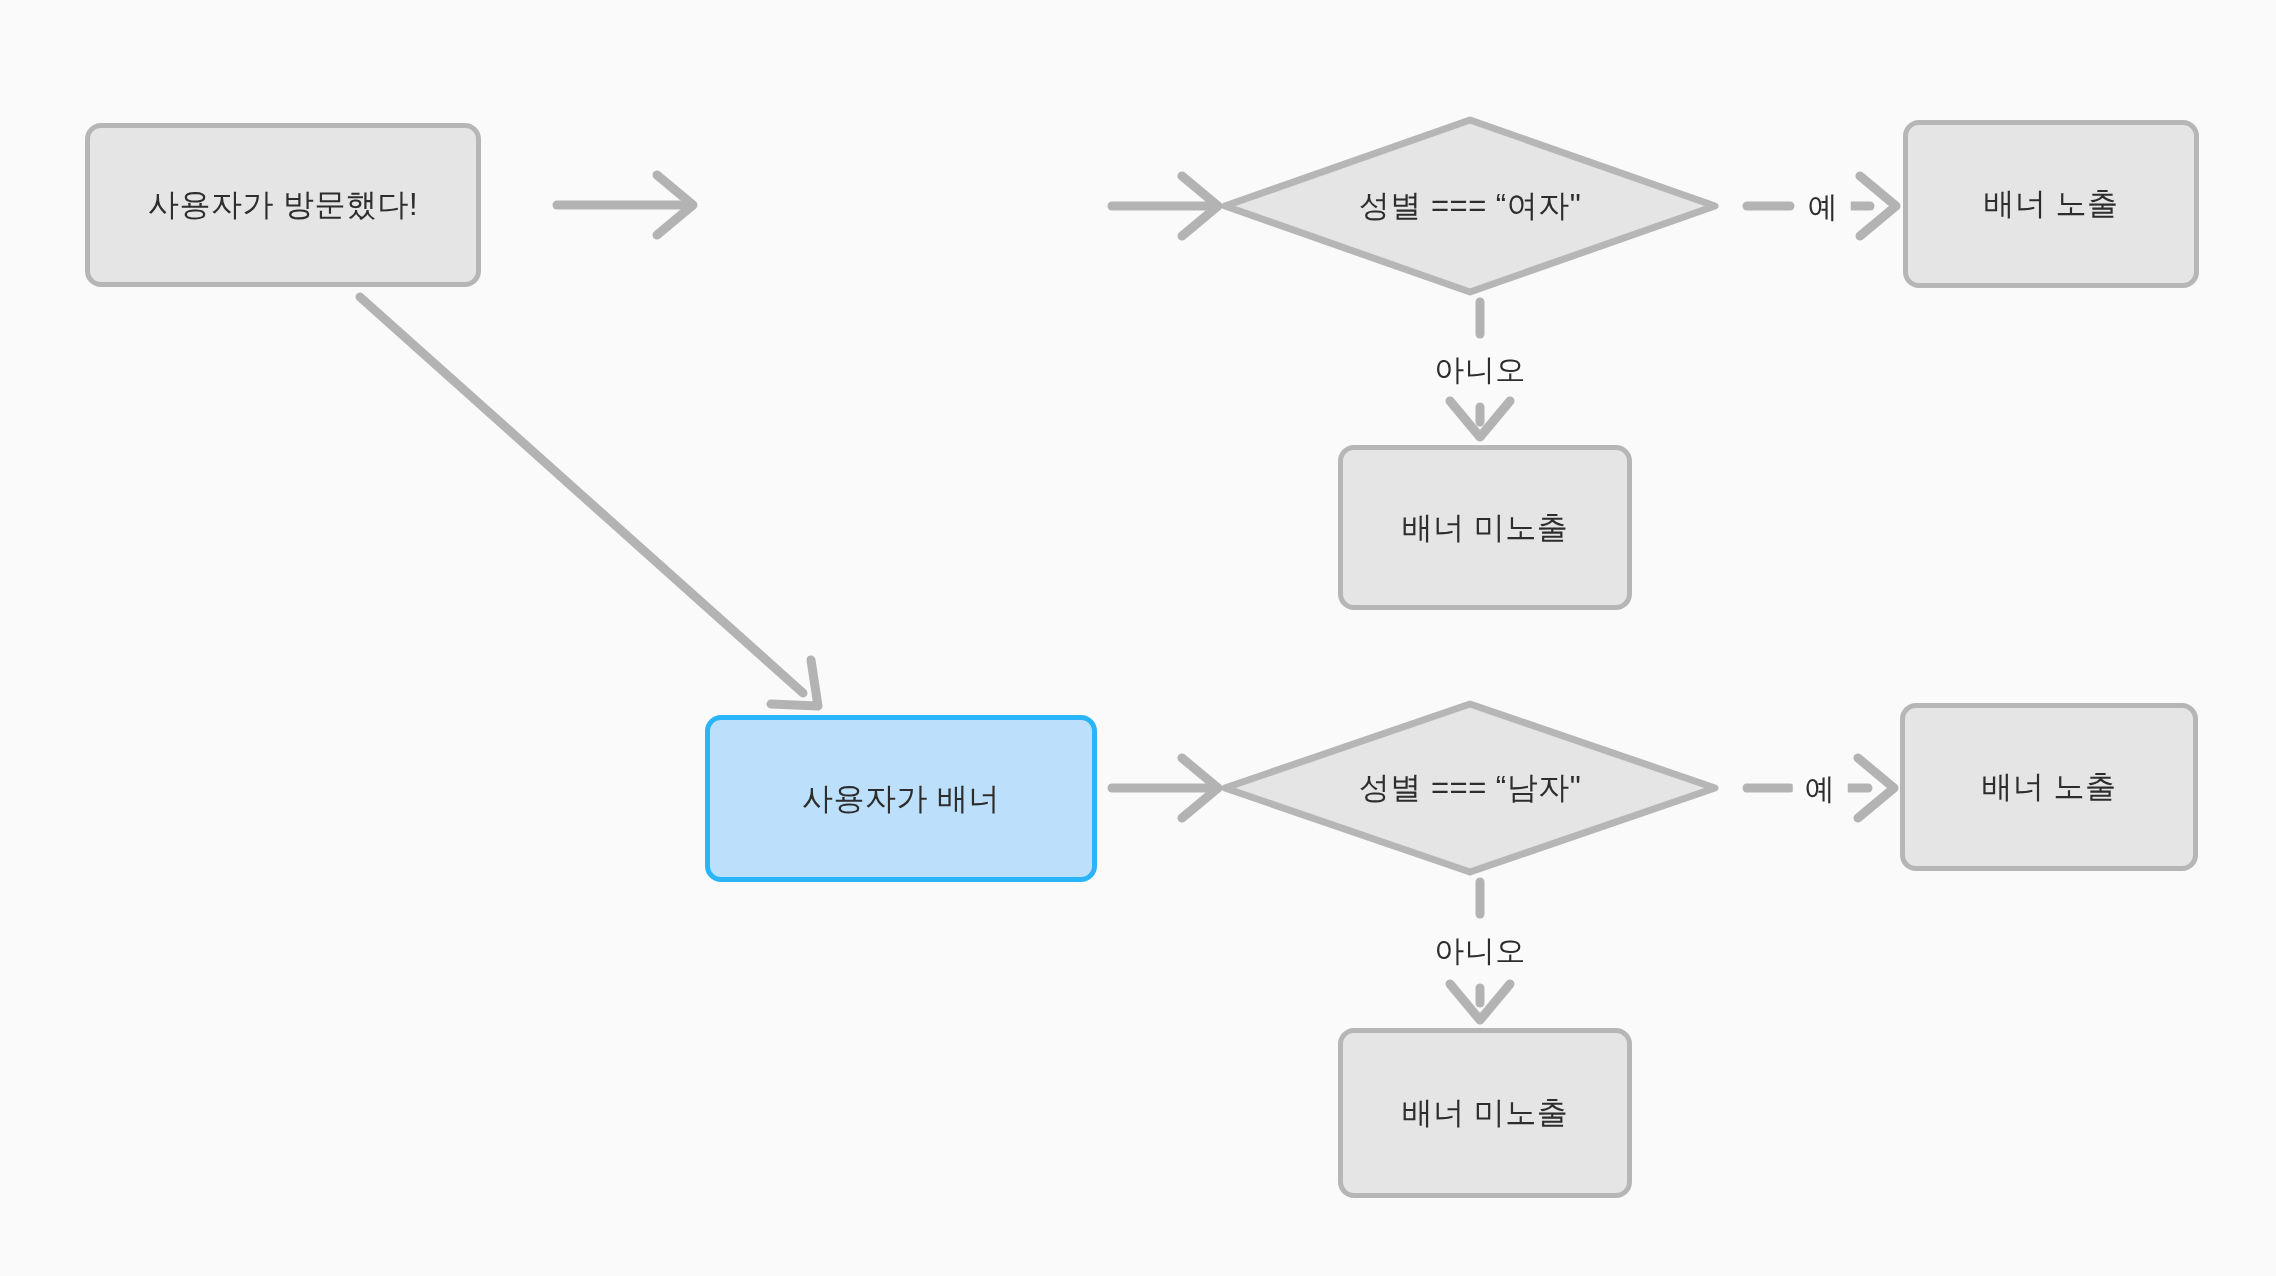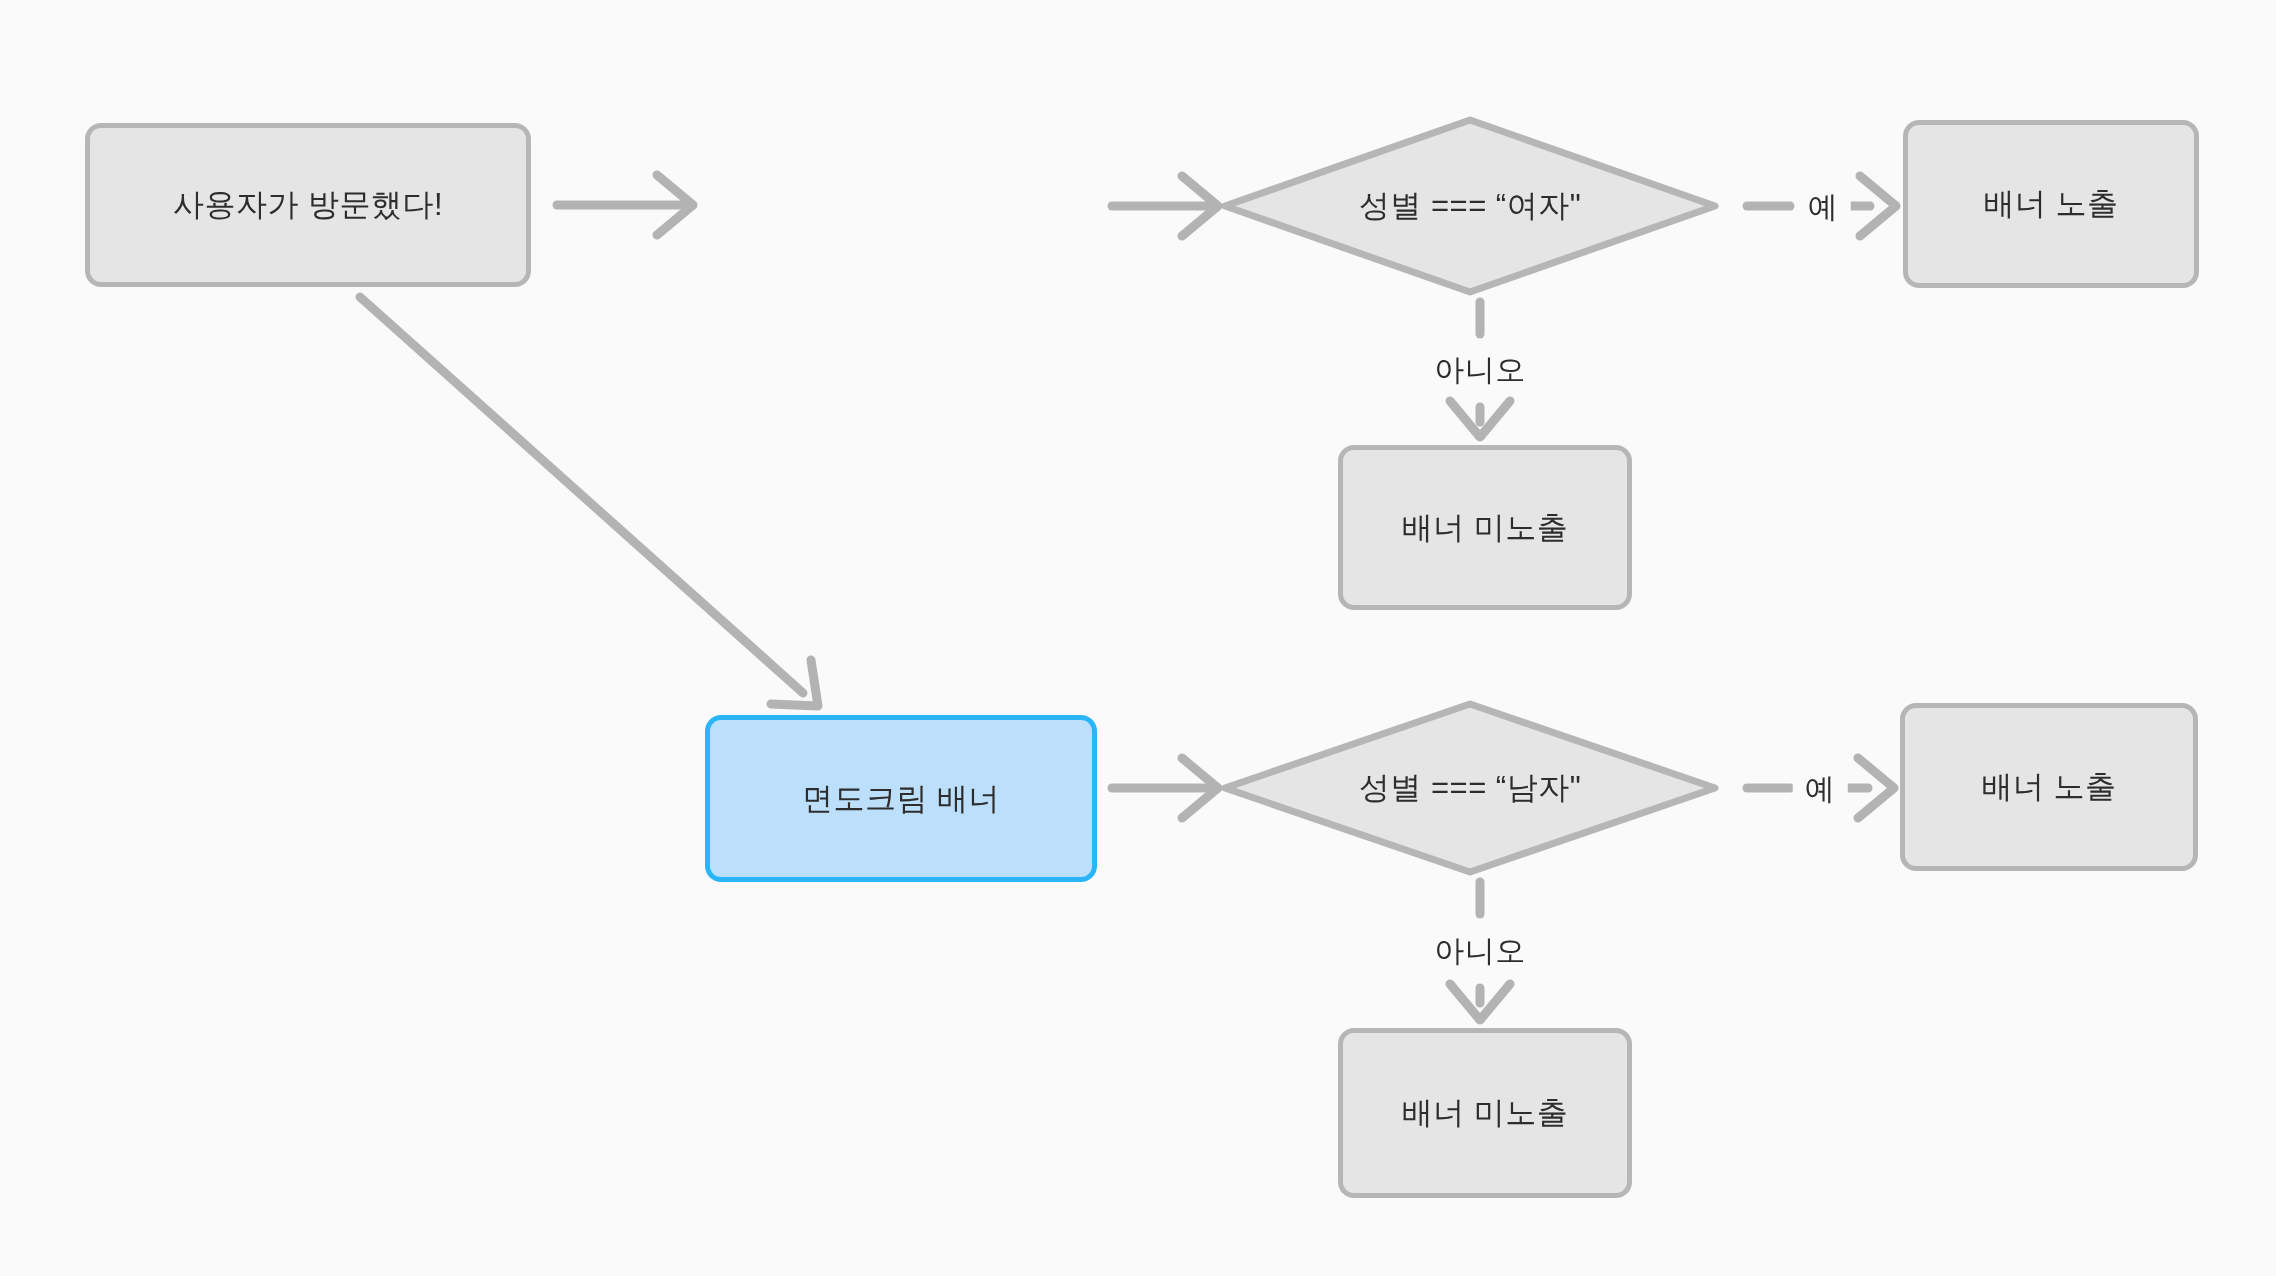--- a/index.html
+++ b/index.html
@@ -50,28 +50,28 @@
     <path class="edge" d="M1858,758 L1894,788 L1858,818"></path>
 
     <path class="edge" d="M1480,882 V914"></path>
     <path class="edge" d="M1480,988 V1003"></path>
     <path class="edge" d="M1450,984 L1480,1020 L1510,984"></path>
 
     <polygon class="diamond" points="1225,206 1470,120 1715,206 1470,292"></polygon>
     <polygon class="diamond" points="1225,788 1470,704 1715,788 1470,872"></polygon>
   </svg>
 
-  <div class="node" style="left:85px;top:123px;width:446px;height:164px;">사용자가 방문했다!</div>
+  <div class="node" style="left:85px;top:123px;width:396px;height:164px;">사용자가 방문했다!</div>
 
 
   <div class="node" style="left:1903px;top:120px;width:296px;height:168px;">배너 노출</div>
 
   <div class="node" style="left:1338px;top:445px;width:294px;height:165px;">배너 미노출</div>
 
-  <div class="node blue" style="left:705px;top:715px;width:392px;height:167px;">면도크림 배너</div>
+  <div class="node blue" style="left:705px;top:715px;width:392px;height:167px;">사용자가 배너</div>
 
   <div class="node" style="left:1900px;top:703px;width:298px;height:168px;">배너 노출</div>
 
   <div class="node" style="left:1338px;top:1028px;width:294px;height:170px;">배너 미노출</div>
 
   <div class="diamond-label" style="left:1270px;top:150px;width:400px;height:112px;">성별 === “여자"</div>
 
   <div class="diamond-label" style="left:1270px;top:732px;width:400px;height:112px;">성별 === “남자"</div>
 
   <div class="edge-label" style="left:1823px;top:207px;">예</div>

